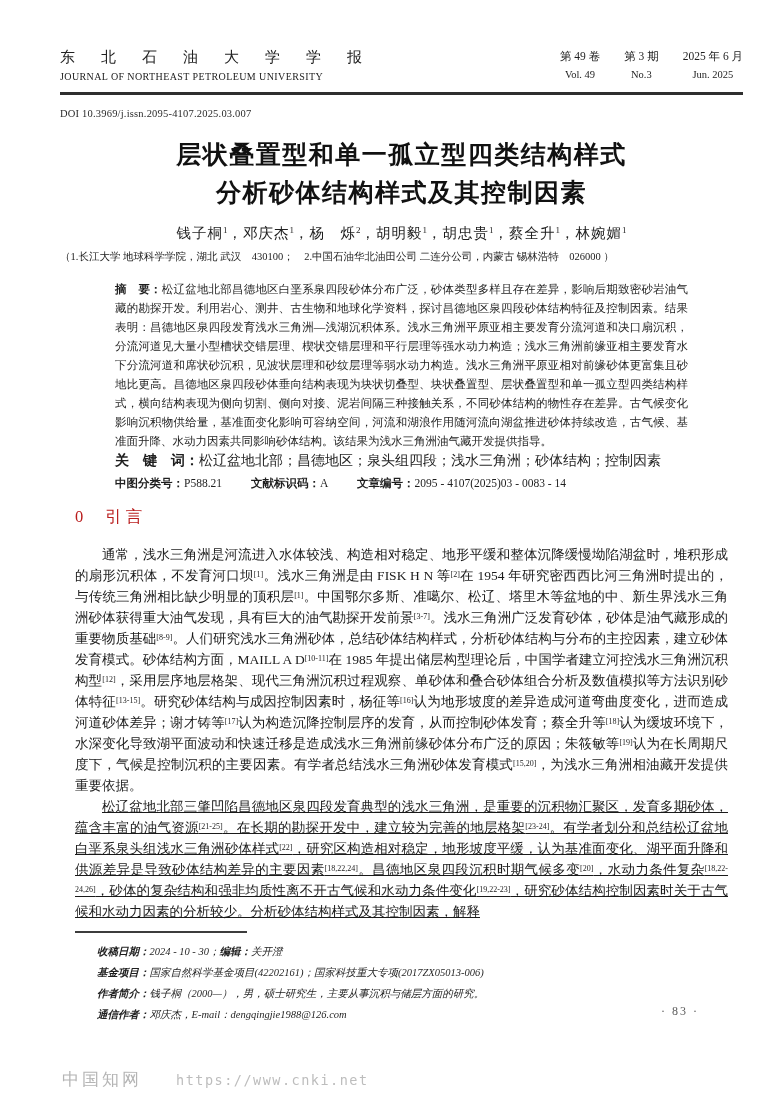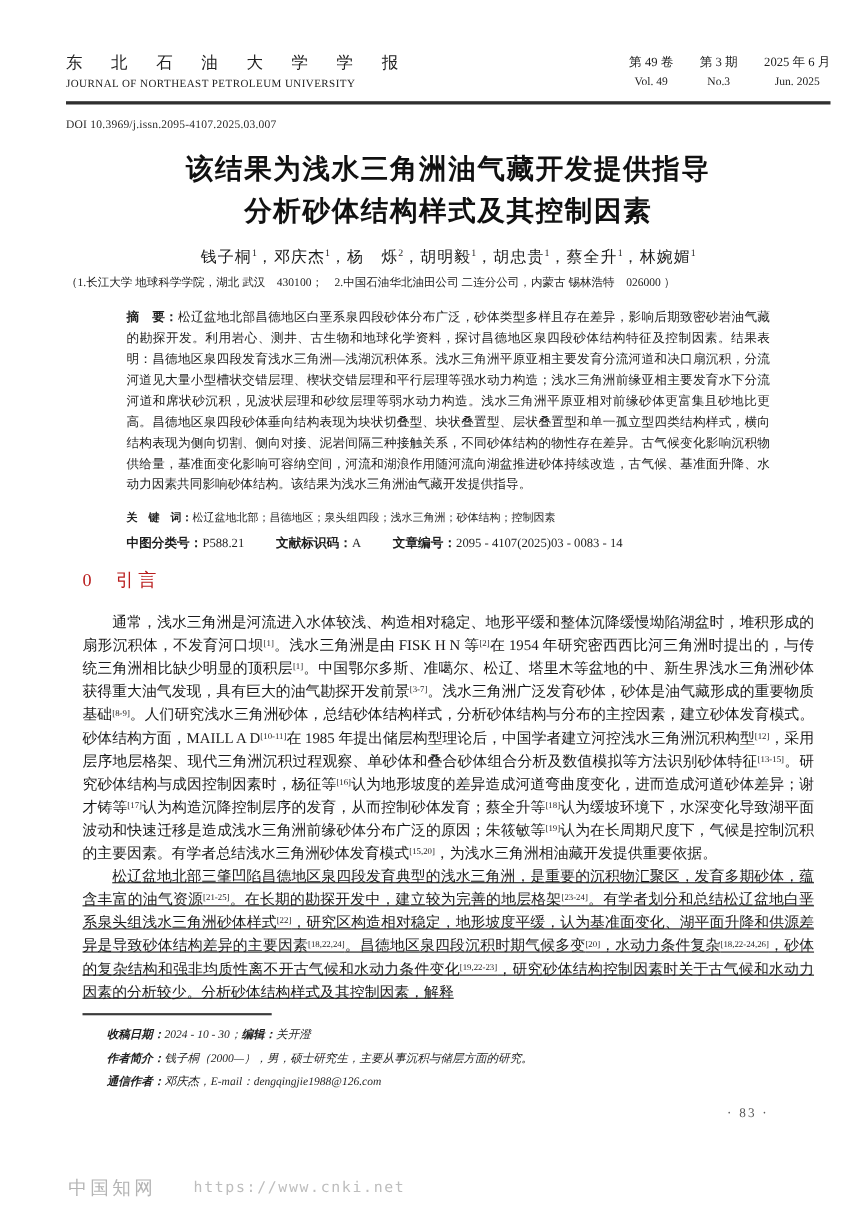--- a/index.html
+++ b/index.html
@@ -1,21 +1,21 @@
 <!DOCTYPE html>
 <html><head>
 <meta charset="utf-8">
 <style>
   html, body { margin:0; padding:0; background:#ffffff; }
   .page {
     position:relative; width:779px; height:1111px; margin:0 auto;
     background:#ffffff; color:#1e1e1e; overflow:hidden;
     font-family:"Liberation Serif","DejaVu Serif",serif;
   }
-  .content { padding:48px 24px 0 60px; }
+  .content { padding:48px 36px 0 60px; }
 
   
   .journal-header { display:flex; justify-content:space-between; align-items:flex-start; }
   .jh-cn { font-size:15px; letter-spacing:26px; white-space:nowrap; color:#222; }
   .jh-en { font-size:10px; letter-spacing:0.4px; margin-top:4px; color:#222; }
   .jh-right { display:flex; gap:24px; text-align:center; padding-top:1px; flex-shrink:0; }
   .jh-col .cn { font-size:11.5px; white-space:nowrap; }
   .jh-col .en { font-size:10.5px; margin-top:5px; white-space:nowrap; }
 
   .header-rule { height:3px; background:#2f2f2f; margin-top:10px; }
@@ -29,21 +29,21 @@
   }
   .authors-line { margin-top:13px; text-align:center; font-size:14.5px; letter-spacing:1px; }
   .authors-line sup { font-size:9px; line-height:0; vertical-align:5px; letter-spacing:0; }
   .affiliation-line { margin-top:7px; text-align:left; font-size:10.5px; color:#222; }
 
   
   .meta-block { margin:16px 55px 0 55px; }
   .meta-label { font-family:"Liberation Sans","DejaVu Sans",sans-serif; font-weight:700; }
   .abstract-par { margin:0; font-size:11.5px; line-height:19px; text-align:justify; }
   .abstract-par sup, .body-text sup { font-size:8px; line-height:0; vertical-align:3.5px; }
-  .keywords-line { margin-top:11px; font-size:10px; line-height:19px; }
+  .keywords-line { margin-top:0; font-size:14px; line-height:19px; }
   .class-line { margin-top:4px; font-size:11.5px; line-height:19px; white-space:nowrap; }
   .class-item { margin-right:26px; }
   .class-item:last-child { margin-right:0; }
 
   
   .section-heading { margin:13px 15px 16px 15px; font-size:16.5px; color:#b91c1c; }
   .section-number { display:inline-block; margin-right:22px; }
   .section-title { letter-spacing:4px; }
   .body-text p {
     margin:6px 15px 0 15px; font-size:13.5px; line-height:21px;
@@ -88,21 +88,21 @@
           <div class="en">Jun. 2025</div>
         </div>
       </div>
     </div>
 
     <div class="header-rule"></div>
 
     <div class="doi-line">DOI 10.3969/j.issn.2095-4107.2025.03.007</div>
 
     <div class="article-title">
-      <div>该结果为浅水三角洲油气藏开发提供指导</div>
+      <div>层状叠置型和单一孤立型四类结构样式</div>
       <div>分析砂体结构样式及其控制因素</div>
     </div>
 
     <div class="authors-line"><span><span>钱子桐</span><sup>1</sup></span>，<span><span>邓庆杰</span><sup>1</sup></span>，<span><span>杨　烁</span><sup>2</sup></span>，<span><span>胡明毅</span><sup>1</sup></span>，<span><span>胡忠贵</span><sup>1</sup></span>，<span><span>蔡全升</span><sup>1</sup></span>，<span><span>林婉媚</span><sup>1</sup></span></div>
 
     <div class="affiliation-line">（1.长江大学 地球科学学院，湖北 武汉　430100；　2.中国石油华北油田公司 二连分公司，内蒙古 锡林浩特　026000 ）</div>
 
     <div class="meta-block">
       <p class="abstract-par"><span class="meta-label">摘　要：</span><span>松辽盆地北部昌德地区白垩系泉四段砂体分布广泛，砂体类型多样且存在差异，影响后期致密砂岩油气藏的勘探开发。利用岩心、测井、古生物和地球化学资料，探讨昌德地区泉四段砂体结构特征及控制因素。结果表明：昌德地区泉四段发育浅水三角洲—浅湖沉积体系。浅水三角洲平原亚相主要发育分流河道和决口扇沉积，分流河道见大量小型槽状交错层理、楔状交错层理和平行层理等强水动力构造；浅水三角洲前缘亚相主要发育水下分流河道和席状砂沉积，见波状层理和砂纹层理等弱水动力构造。浅水三角洲平原亚相对前缘砂体更富集且砂地比更高。昌德地区泉四段砂体垂向结构表现为块状切叠型、块状叠置型、层状叠置型和单一孤立型四类结构样式，横向结构表现为侧向切割、侧向对接、泥岩间隔三种接触关系，不同砂体结构的物性存在差异。古气候变化影响沉积物供给量，基准面变化影响可容纳空间，河流和湖浪作用随河流向湖盆推进砂体持续改造，古气候、基准面升降、水动力因素共同影响砂体结构。该结果为浅水三角洲油气藏开发提供指导。</span></p>
 
@@ -121,20 +121,21 @@
 
     <div class="body-text">
       <p>通常，浅水三角洲是河流进入水体较浅、构造相对稳定、地形平缓和整体沉降缓慢坳陷湖盆时，堆积形成的扇形沉积体，不发育河口坝<sup>[1]</sup>。浅水三角洲是由 FISK H N 等<sup>[2]</sup>在 1954 年研究密西西比河三角洲时提出的，与传统三角洲相比缺少明显的顶积层<sup>[1]</sup>。中国鄂尔多斯、准噶尔、松辽、塔里木等盆地的中、新生界浅水三角洲砂体获得重大油气发现，具有巨大的油气勘探开发前景<sup>[3-7]</sup>。浅水三角洲广泛发育砂体，砂体是油气藏形成的重要物质基础<sup>[8-9]</sup>。人们研究浅水三角洲砂体，总结砂体结构样式，分析砂体结构与分布的主控因素，建立砂体发育模式。砂体结构方面，MAILL A D<sup>[10-11]</sup>在 1985 年提出储层构型理论后，中国学者建立河控浅水三角洲沉积构型<sup>[12]</sup>，采用层序地层格架、现代三角洲沉积过程观察、单砂体和叠合砂体组合分析及数值模拟等方法识别砂体特征<sup>[13-15]</sup>。研究砂体结构与成因控制因素时，杨征等<sup>[16]</sup>认为地形坡度的差异造成河道弯曲度变化，进而造成河道砂体差异；谢才铸等<sup>[17]</sup>认为构造沉降控制层序的发育，从而控制砂体发育；蔡全升等<sup>[18]</sup>认为缓坡环境下，水深变化导致湖平面波动和快速迁移是造成浅水三角洲前缘砂体分布广泛的原因；朱筱敏等<sup>[19]</sup>认为在长周期尺度下，气候是控制沉积的主要因素。有学者总结浅水三角洲砂体发育模式<sup>[15,20]</sup>，为浅水三角洲相油藏开发提供重要依据。</p>
       <p>松辽盆地北部三肇凹陷昌德地区泉四段发育典型的浅水三角洲，是重要的沉积物汇聚区，发育多期砂体，蕴含丰富的油气资源<sup>[21-25]</sup>。在长期的勘探开发中，建立较为完善的地层格架<sup>[23-24]</sup>。有学者划分和总结松辽盆地白垩系泉头组浅水三角洲砂体样式<sup>[22]</sup>，研究区构造相对稳定，地形坡度平缓，认为基准面变化、湖平面升降和供源差异是导致砂体结构差异的主要因素<sup>[18,22,24]</sup>。昌德地区泉四段沉积时期气候多变<sup>[20]</sup>，水动力条件复杂<sup>[18,22-24,26]</sup>，砂体的复杂结构和强非均质性离不开古气候和水动力条件变化<sup>[19,22-23]</sup>，研究砂体结构控制因素时关于古气候和水动力因素的分析较少。分析砂体结构样式及其控制因素，解释</p>
     </div>
 
     <div class="footnote-block">
       <div class="footnote-divider"></div>
       <div>
           <div class="footnote-line"><span class="fn-label">收稿日期：</span><span>2024 - 10 - 30；</span><span class="fn-label">编辑：</span><span>关开澄</span></div>
+          <div class="footnote-line"><span class="fn-label">基金项目：</span><span>国家自然科学基金项目(42202161)；国家科技重大专项(2017ZX05013-006)</span></div>
           <div class="footnote-line"><span class="fn-label">作者简介：</span><span>钱子桐（2000—），男，硕士研究生，主要从事沉积与储层方面的研究。</span></div>
           <div class="footnote-line"><span class="fn-label">通信作者：</span><span>邓庆杰，E-mail：dengqingjie1988@126.com</span></div>
         </div>
     </div>
 
   </div>
 
   <div class="page-number">· 83 ·</div>
 
   <div class="watermark">

